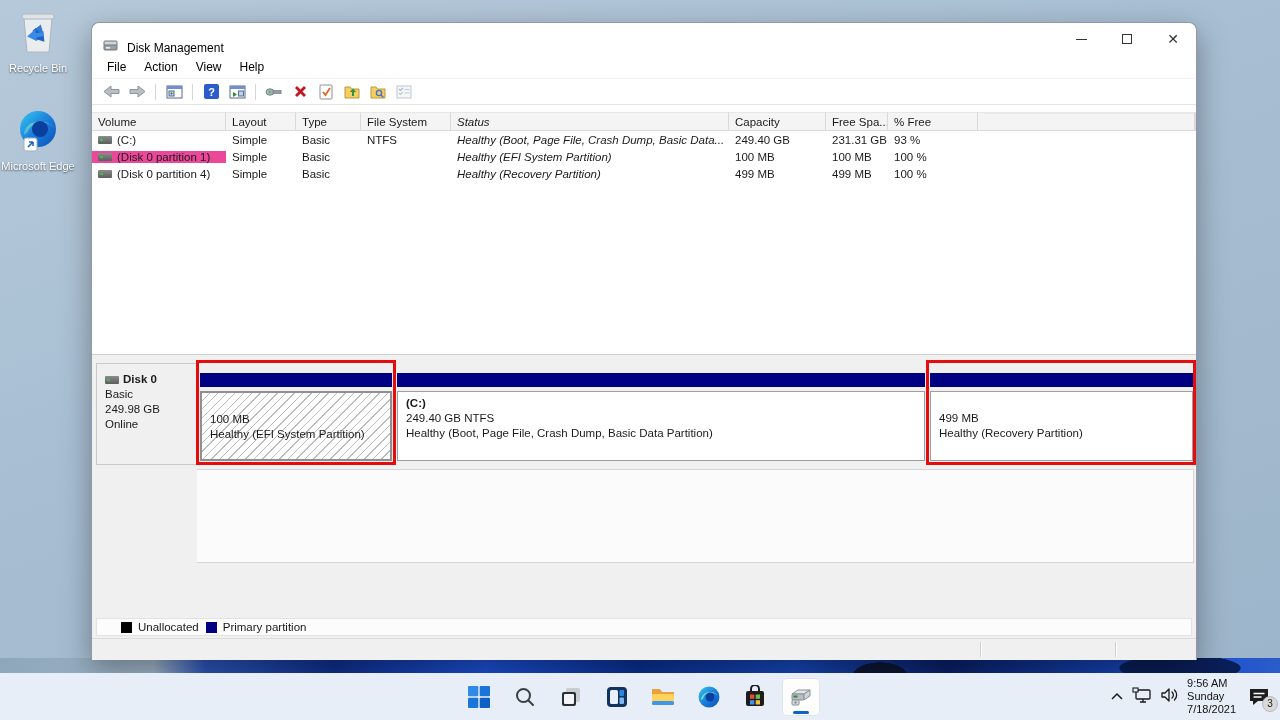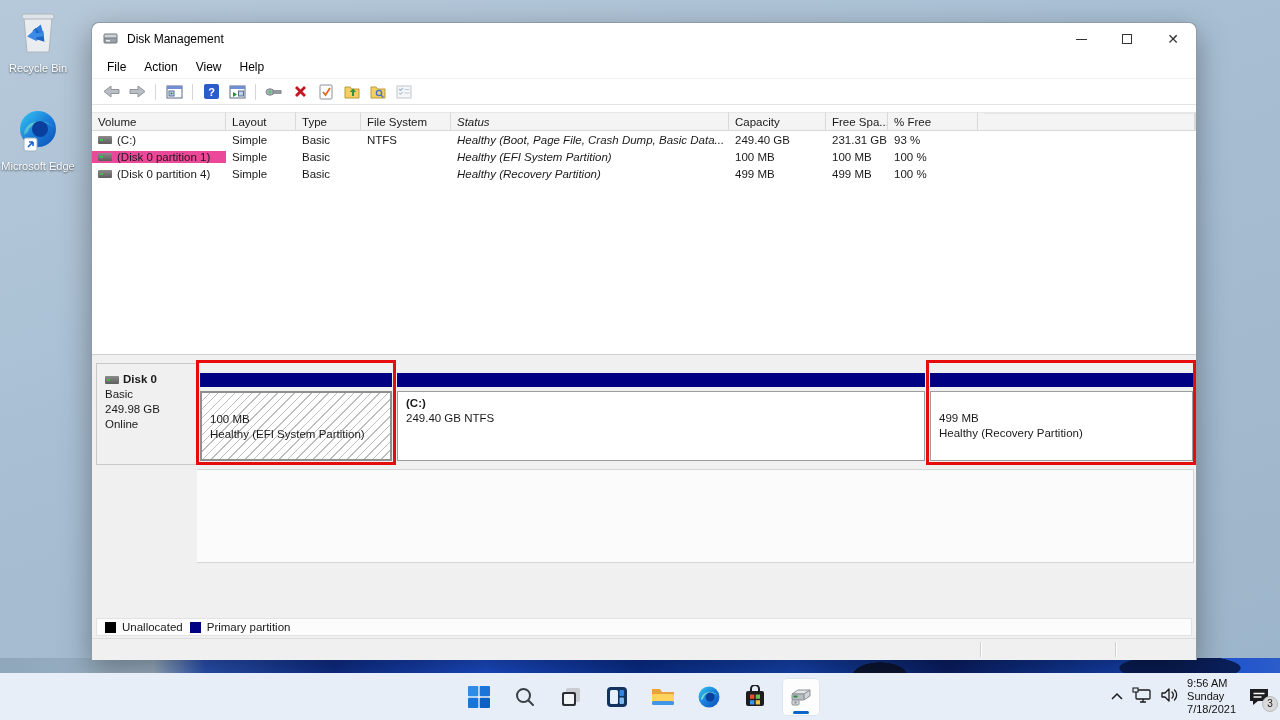--- a/index.html
+++ b/index.html
@@ -30,21 +30,21 @@
   
   .win{
     position:absolute; left:91px; top:22px; width:1106px; height:638px;
     background:#f0f0f0; border:1px solid #8f9aa4; border-bottom:none;
     border-radius:8px 8px 0 0;
     box-shadow:0 10px 30px rgba(0,0,0,.35);
     display:flex; flex-direction:column; overflow:hidden;
   }
   .titlebar{
     height:32px; background:#fff; border-radius:8px 8px 0 0;
-    display:flex; align-items:center; padding-left:11px; flex:0 0 32px;
+    display:flex; align-items:flex-end; padding-left:11px; flex:0 0 32px;
   }
   .title-text{ margin-left:8px; font-size:12px; color:#000; }
   .caption-btns{ margin-left:auto; display:flex; height:100%; }
   .cap{ width:46px; display:flex; align-items:center; justify-content:center;
         color:#222; font-size:13px; }
   .cap .glyph-min{ display:block; width:11px; height:1px; background:#333; }
   .cap .glyph-max{ display:block; width:10px; height:10px; border:1px solid #333; }
   .cap .glyph-x{ font-size:14px; line-height:14px; color:#333; }
 
   .menubar{
@@ -102,21 +102,21 @@
   }
   .cd-right{
     position:absolute; background:#fbfbfb; border-top:1px solid #d5d5d5;
     border-bottom:1px solid #d5d5d5; border-right:1px solid #d5d5d5;
   }
   .red-rect{ position:absolute; border:3px solid #e60c0c; z-index:5; }
 
   .legend{
     position:absolute; left:4px; right:4px; top:263px; height:18px;
     background:#fcfcfc; border:1px solid #e2e2e2;
-    display:flex; align-items:center; gap:7px; padding-left:8px; font-size:11.5px;
+    display:flex; align-items:center; gap:7px; padding-left:24px; font-size:11.5px;
   }
   .sw{ width:11px; height:11px; display:inline-block; flex:none; }
   .sw-black{ background:#000; } .sw-navy{ background:#000082; }
   .legend .litem{ display:flex; align-items:center; gap:6px; }
 
   .statusbar{
     flex:0 0 22px; background:#f0f0f0; border-top:1px solid #dcdcdc; position:relative;
   }
   .sdiv{ position:absolute; top:3px; bottom:3px; width:1px; background:#cfcfcf; box-shadow:1px 0 0 #fff; }
 
@@ -365,20 +365,21 @@
         <div>100 MB</div>
         <div>Healthy (EFI System Partition)</div>
       </div>
     </div>
 
     <div class="part" style="left:305px;top:18px;width:528px;">
       <div class="bar"></div>
       <div class="body">
         <div class="pname">(C:)</div>
         <div>249.40 GB NTFS</div>
+        <div>Healthy (Boot, Page File, Crash Dump, Basic Data Partition)</div>
       </div>
     </div>
 
     <div class="part" style="left:838px;top:18px;width:263px;">
       <div class="bar"></div>
       <div class="body">
         <div class="pname"></div>
         <div>499 MB</div>
         <div>Healthy (Recovery Partition)</div>
       </div>

